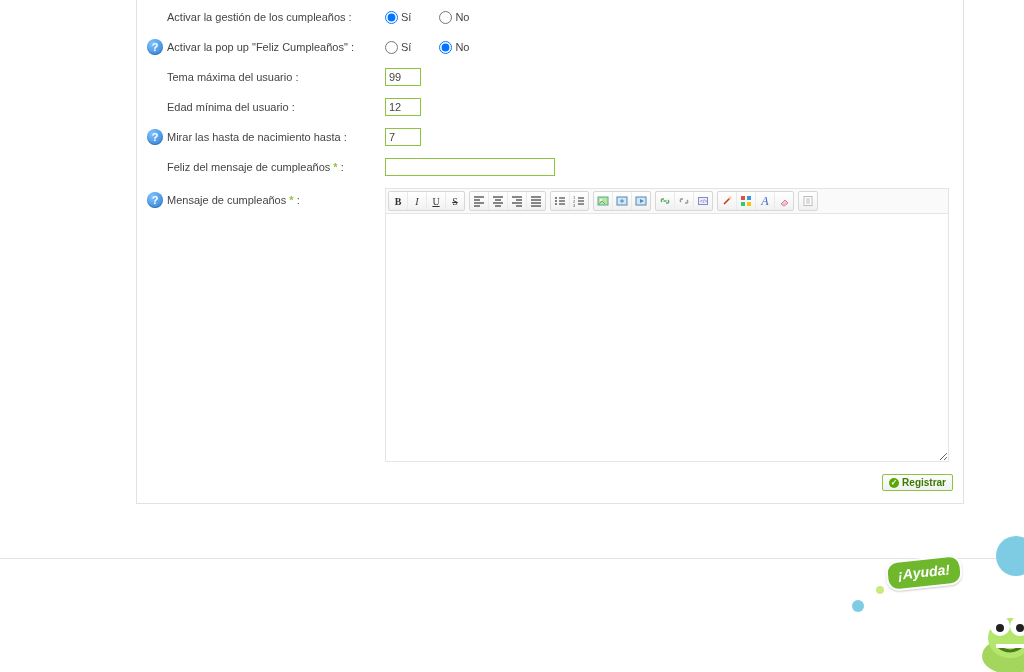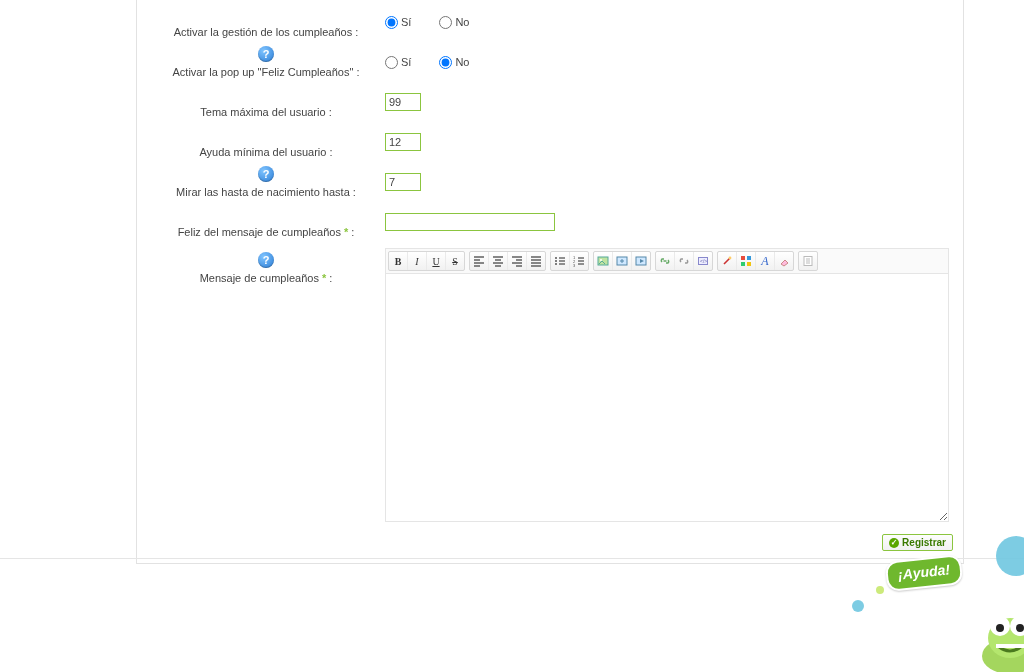--- a/index.html
+++ b/index.html
@@ -43,21 +43,20 @@
     padding: 4px 10px 4px 10px;
     min-height: 22px;
     position: relative;
   }
   .label-col {
     width: 238px;
     display: flex;
     align-items: center;
     gap: 4px;
     color: #444;
-    flex-direction: column;
   }
   .value-col {
     flex: 1;
     display: flex;
     align-items: center;
     gap: 20px;
   }
   .help-icon {
     width: 16px;
     height: 16px;
@@ -296,21 +295,21 @@
         <span>Tema máxima del usuario :</span>
       </div>
       <div class="value-col">
         <input class="small-input" value="99" style="">
       </div>
     </div>
 
     <div class="row">
       <div class="label-col">
         <span class="help-spacer"></span>
-        <span>Ayuda mínima del usuario :</span>
+        <span>Edad mínima del usuario :</span>
       </div>
       <div class="value-col">
         <input class="small-input" value="12" style="">
       </div>
     </div>
 
     <div class="row">
       <div class="label-col">
         <span class="help-icon">?</span>
         <span>Mirar las hasta de nacimiento hasta :</span>

